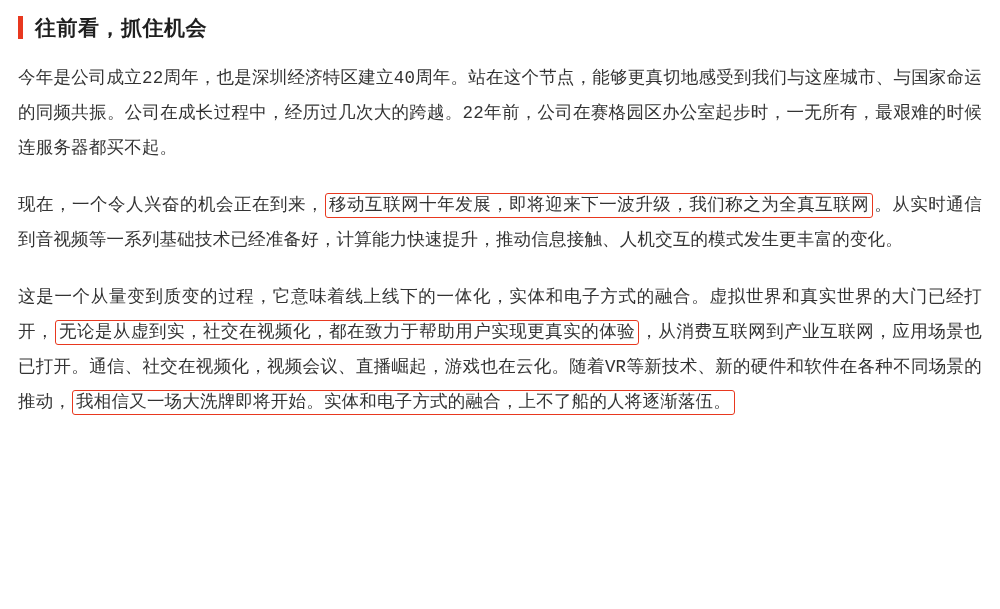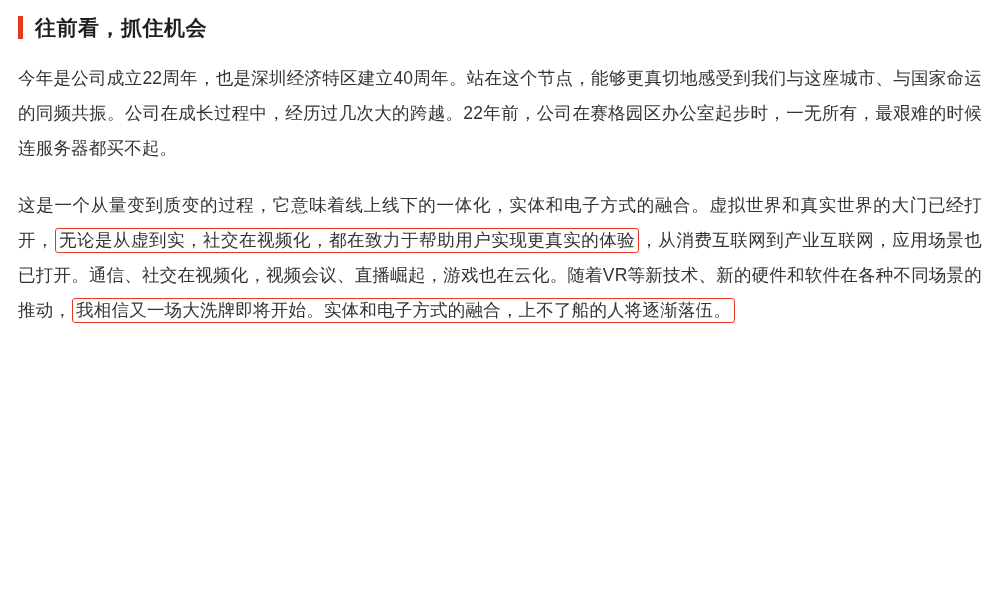--- a/index.html
+++ b/index.html
@@ -40,20 +40,21 @@
     letter-spacing: 0.5px;
     line-height: 1;
   }
   .para {
     font-size: 17.5px;
     line-height: 35px;
     color: #333333;
     margin: 0 0 22px 0;
     text-align: justify;
     letter-spacing: 0.2px;
+    font-family: Liberation Mono, monospace;
   }
   .para:last-child {
     margin-bottom: 0;
   }
   .hl {
     border: 1.5px solid #e8381f;
     border-radius: 3px;
     padding: 1px 3px 2px 3px;
     margin: 0 1px;
     display: inline;
@@ -69,18 +70,21 @@
   <div class="heading">
     <span class="heading-bar"></span>
     <span class="heading-text">往前看，抓住机会</span>
   </div>
 
   <p class="para">
     <span>今年是公司成立22周年，也是深圳经济特区建立40周年。站在这个节点，能够更真切地感受到我们与这座城市、与国家命运的同频共振。公司在成长过程中，经历过几次大的跨越。22年前，公司在赛格园区办公室起步时，一无所有，最艰难的时候连服务器都买不起。</span>
   </p>
 
 
+  <p class="para">
+    <span>现在，一个令人兴奋的机会正在到来，</span><span class="hl">移动互联网十年发展，即将迎来下一波升级，我们称之为全真互联网</span><span>。从实时通信到音视频等一系列基础技术已经准备好，计算能力快速提升，推动信息接触、人机交互的模式发生更丰富的变化。</span>
+  </p>
 
   <p class="para">
     <span>这是一个从量变到质变的过程，它意味着线上线下的一体化，实体和电子方式的融合。虚拟世界和真实世界的大门已经打开，</span><span class="hl">无论是从虚到实，社交在视频化，都在致力于帮助用户实现更真实的体验</span><span>，从消费互联网到产业互联网，应用场景也已打开。通信、社交在视频化，视频会议、直播崛起，游戏也在云化。随着VR等新技术、新的硬件和软件在各种不同场景的推动，</span><span class="hl">我相信又一场大洗牌即将开始。实体和电子方式的融合，上不了船的人将逐渐落伍。</span>
   </p>
 
 </div>
 
 </body></html>

